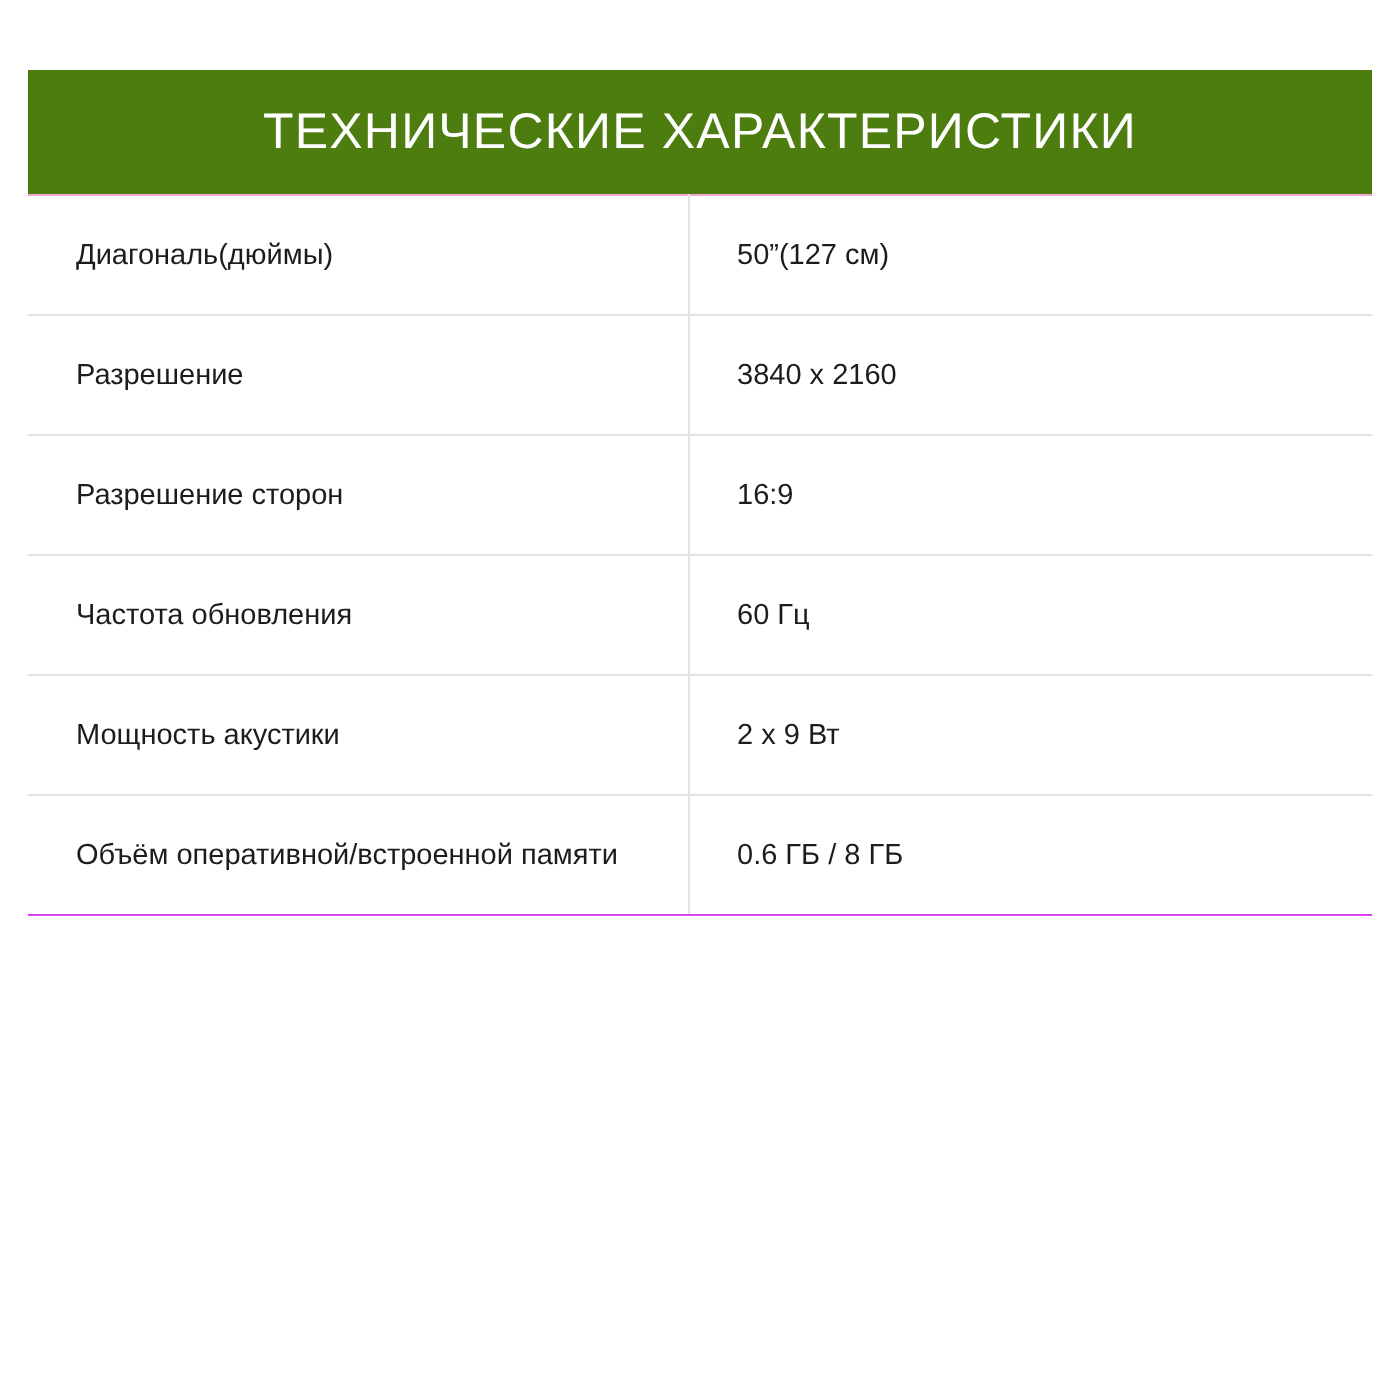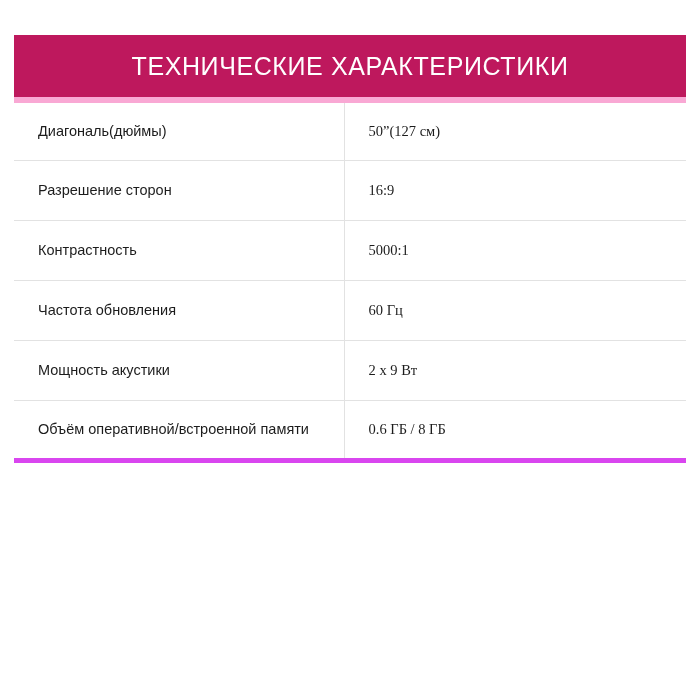--- a/index.html
+++ b/index.html
@@ -24,21 +24,21 @@
     align-items: center;
     justify-content: flex-start;
     padding-top: 35px;
   }
   .spec-card {
     width: 672px;
     background: #ffffff;
   }
   .spec-header {
     height: 62px;
-    background: #be185d;
+    background: #4d7c0f;
     display: flex;
     align-items: center;
     justify-content: center;
     color: #ffffff;
     font-size: 25px;
     letter-spacing: 0.6px;
     font-weight: 400;
     text-align: center;
   }
   .spec-table {
@@ -59,48 +59,47 @@
     box-sizing: border-box;
     background: #ffffff;
   }
   .spec-table td.label {
     width: 330px;
     border-left: none;
   }
   .spec-table td.value {
     border-right: none;
     font-weight: 400;
-    font-family: Liberation Serif, serif;
   }
   .spec-table tr:first-child td {
-    border-top: 6px solid #f9a8d4;
+    border-top: 1px solid #f9a8d4;
   }
   .spec-table tr:last-child td {
-    border-bottom: 5px solid #d946ef;
+    border-bottom: 1px solid #d946ef;
   }
 </style>
 </head>
 <body>
 
 <div class="page">
   <div class="spec-card">
     <div class="spec-header">ТЕХНИЧЕСКИЕ ХАРАКТЕРИСТИКИ</div>
     <table class="spec-table">
       <tbody>
         <tr>
           <td class="label">Диагональ(дюймы)</td>
           <td class="value">50”(127 см)</td>
         </tr>
         <tr>
+          <td class="label">Разрешение</td>
+          <td class="value">3840 х 2160</td>
+        </tr>
+        <tr>
           <td class="label">Разрешение сторон</td>
           <td class="value">16:9</td>
-        </tr>
-        <tr>
-          <td class="label">Контрастность</td>
-          <td class="value">5000:1</td>
         </tr>
         <tr>
           <td class="label">Частота обновления</td>
           <td class="value">60 Гц</td>
         </tr>
         <tr>
           <td class="label">Мощность акустики</td>
           <td class="value">2 х 9 Вт</td>
         </tr>
         <tr>

